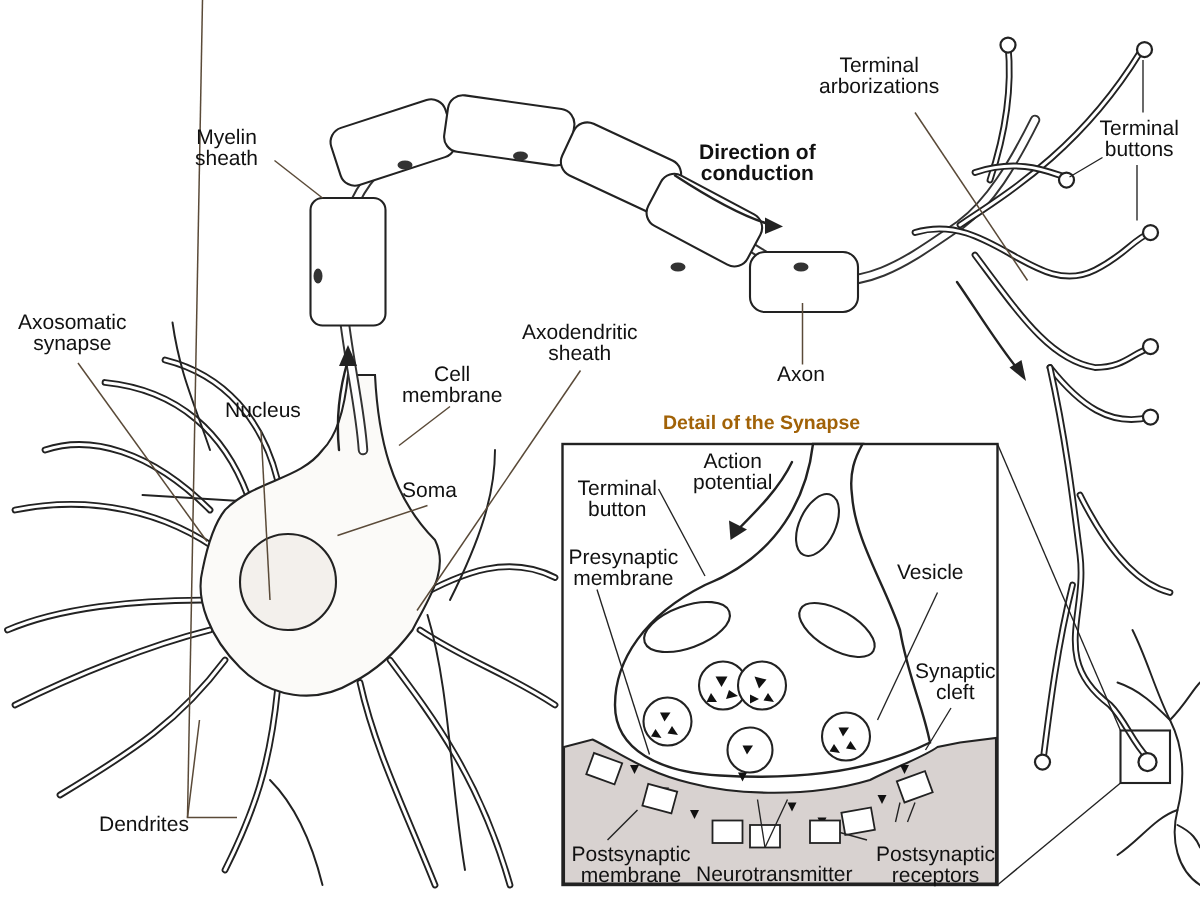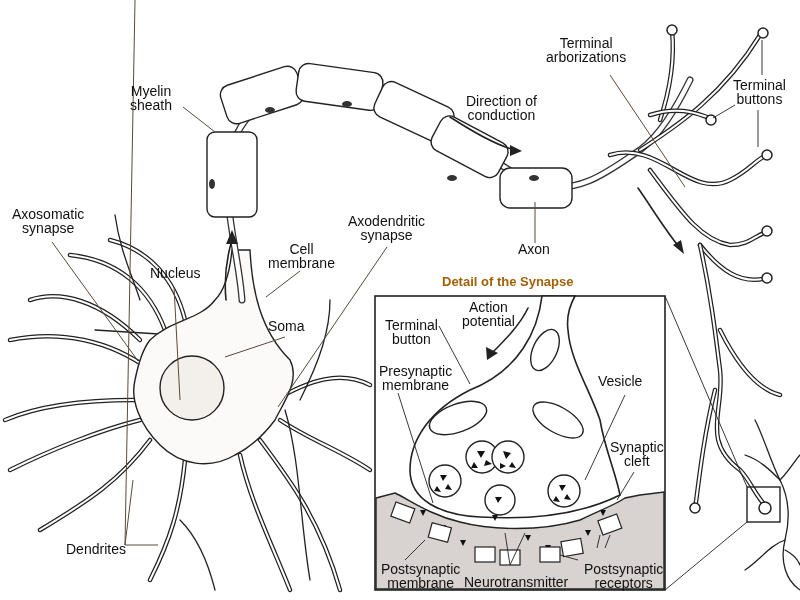--- a/index.html
+++ b/index.html
@@ -201,24 +201,24 @@
 </svg>
 
 <div class="lbl" style="left:130px;top:84px;">Myelin
 sheath</div>
 <div class="lbl" style="left:12px;top:207px;">Axosomatic
 synapse</div>
 <div class="lbl" style="left:150px;top:266px;">Nucleus</div>
 <div class="lbl" style="left:268px;top:242px;">Cell
 membrane</div>
 <div class="lbl" style="left:348px;top:214px;">Axodendritic
-synapse</div>
+sheath</div>
 <div class="lbl" style="left:268px;top:319px;">Soma</div>
 <div class="lbl" style="left:66px;top:542px;">Dendrites</div>
-<div class="lbl" style="left:466px;top:94px;">Direction of
+<div class="lbl" style="left:466px;top:94px;font-weight:bold;">Direction of
 conduction</div>
 <div class="lbl" style="left:518px;top:242px;">Axon</div>
 <div class="lbl" style="left:546px;top:36px;">Terminal
 arborizations</div>
 <div class="lbl" style="left:733px;top:78px;">Terminal
 buttons</div>
 
 <div class="title" style="left:442px;top:274px;">Detail of the Synapse</div>
 <div class="lbl" style="left:462px;top:300px;">Action
 potential</div>

